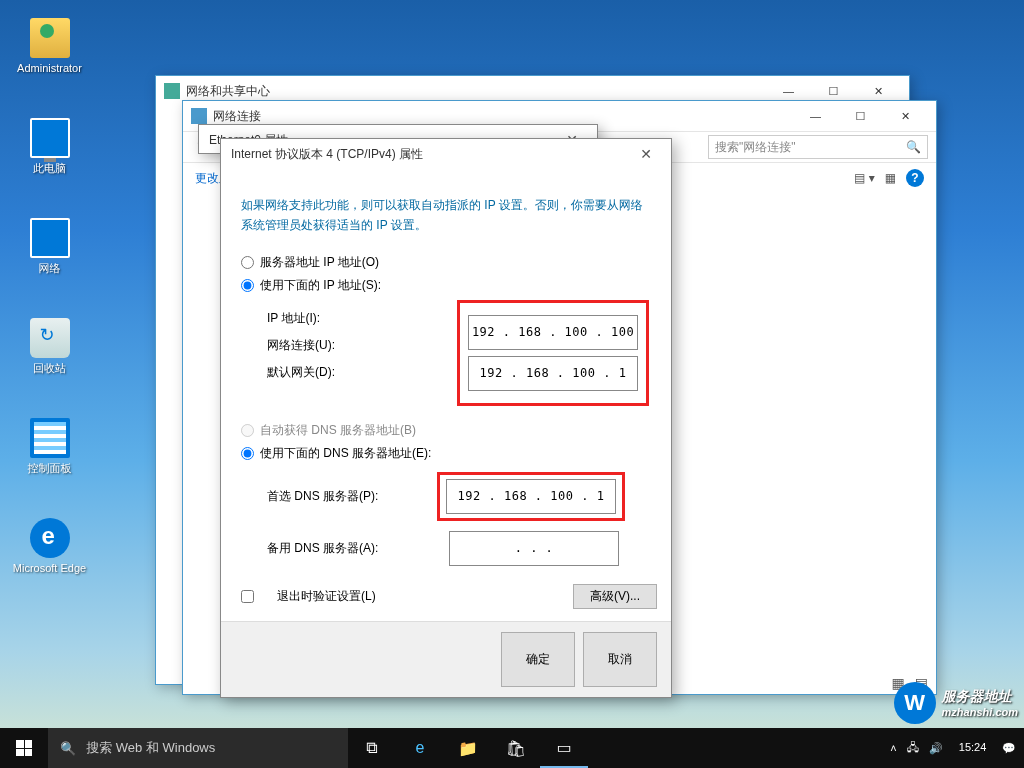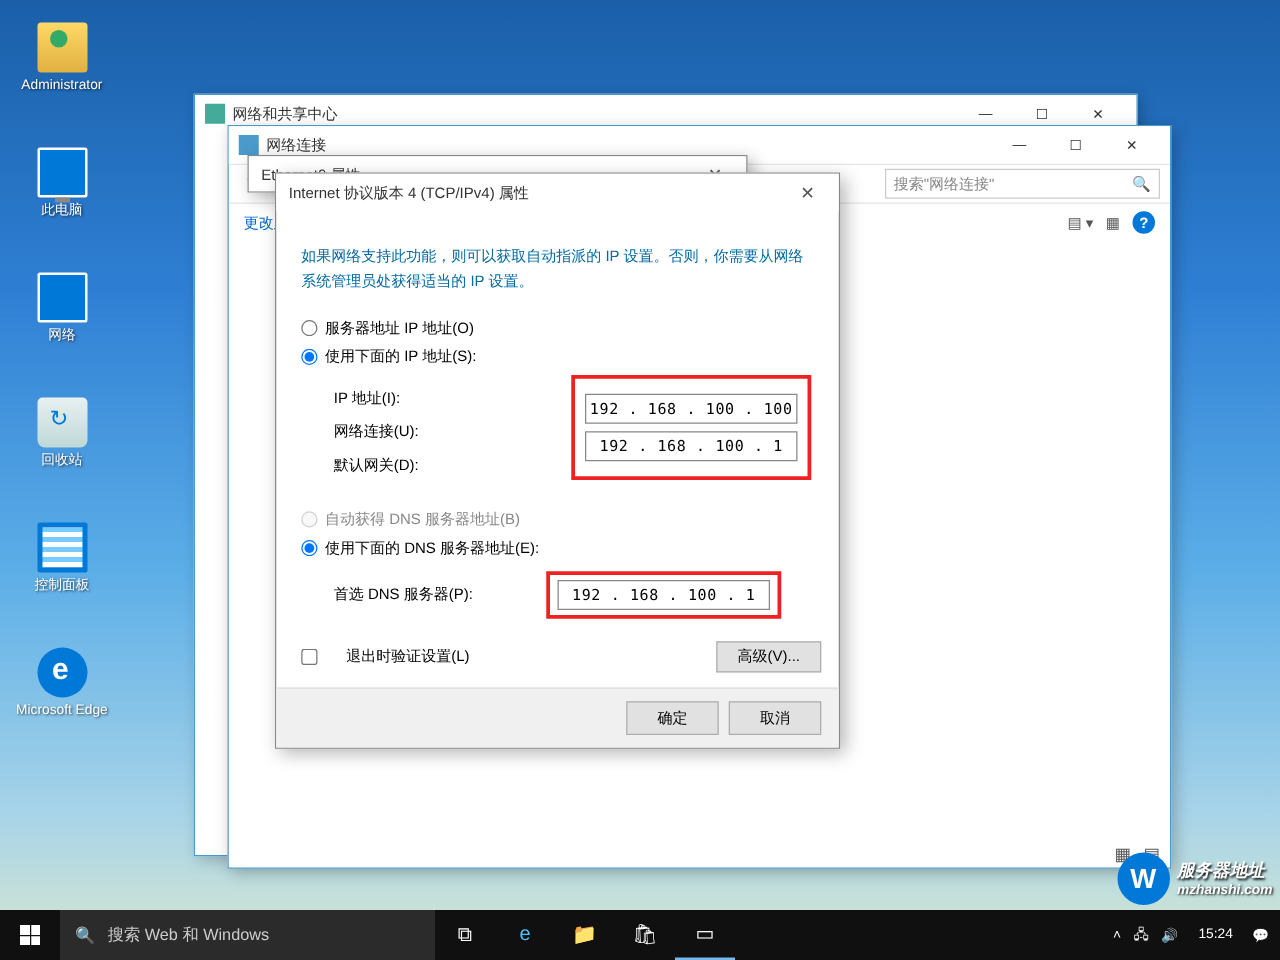--- a/index.html
+++ b/index.html
@@ -48,29 +48,29 @@
 .ipv4-body { padding: 6px 14px 12px; }
 .tab-strip { display: flex; border-bottom: 1px solid #ccc; }
 .tab { padding: 5px 14px; border: 1px solid #ccc; border-bottom: none; background: #fff; position: relative; top: 1px; font-size: 12px; cursor: pointer; }
 .intro { font-size: 12px; color: #0369a1; line-height: 1.7; margin: 20px 6px 18px; }
 .group { margin: 0 6px 16px; }
 .radio-row { display: flex; align-items: center; gap: 6px; font-size: 12px; margin: 6px 0 6px 0; }
 .radio-row input[type=radio] { width: 13px; height: 13px; }
 .radio-row.disabled { color: #888; }
 .field-row { display: flex; align-items: center; font-size: 12px; margin: 10px 0 10px 26px; }
 .field-row label { width: 170px; }
-.ip-box { width: 170px; height: 24px; border: 1px solid #888; display: flex; align-items: center; justify-content: center; font-size: 12px; font-family: "Segoe UI", monospace; letter-spacing: 0.5px; background: #fff; }
+.ip-box { width: 170px; height: 35px; border: 1px solid #888; display: flex; align-items: center; justify-content: center; font-size: 12px; font-family: "Segoe UI", monospace; letter-spacing: 0.5px; background: #fff; }
 .highlight-box { border: 3px solid #e22; padding: 6px 8px; margin-left: 20px; width: fit-content; }
 .highlight-box .field-row { margin: 6px 0; }
 .highlight-single { border: 3px solid #e22; padding: 4px 6px; display: inline-block; }
 .chk-row { display: flex; align-items: center; gap: 23px; font-size: 12px; margin: 18px 0 0 6px; }
 .chk-row input { width: 13px; height: 13px; }
 .adv-btn { margin-left: auto; padding: 3px 16px; font-size: 12px; border: 1px solid #adadad; background: #e1e1e1; cursor: pointer; }
 .dlg-footer { display: flex; justify-content: flex-end; gap: 8px; padding: 10px 14px; background: #f0f0f0; border-top: 1px solid #ddd; }
-.dlg-footer button { padding: 4px 24px; font-size: 12px; border: 1px solid #adadad; background: #e1e1e1; cursor: pointer; }
+.dlg-footer button { padding: 18px 24px; font-size: 12px; border: 1px solid #adadad; background: #e1e1e1; cursor: pointer; }
 
 
 .taskbar { position: absolute; left: 0; bottom: 0; width: 100%; height: 40px; background: #101010; display: flex; align-items: center; color: #fff; }
 .start { width: 48px; height: 100%; display: flex; align-items: center; justify-content: center; cursor: pointer; }
 .win-logo { width: 16px; height: 16px; display: grid; grid-template: 1fr 1fr / 1fr 1fr; gap: 1px; }
 .win-logo span { background: #fff; }
 .search-bar { width: 300px; height: 100%; background: #2b2b2b; display: flex; align-items: center; padding: 0 12px; color: #ccc; font-size: 13px; gap: 10px; cursor: text; }
 .task-icon { width: 48px; height: 100%; display: flex; align-items: center; justify-content: center; cursor: pointer; color: #fff; font-size: 16px; }
 .tray { margin-left: auto; display: flex; align-items: center; height: 100%; padding-right: 8px; gap: 10px; font-size: 11px; }
 .tray-time { text-align: center; line-height: 1.2; padding: 0 6px; font-size: 11px; color: #fff; }
@@ -209,20 +209,26 @@
         <input type="radio" name="dnsmode" checked="" style="">
         <span>使用下面的 DNS 服务器地址(E):</span>
       </div>
 
       <div class="field-row">
         <label>首选 DNS 服务器(P):</label>
         <div class="highlight-single">
           <div class="ip-box">192 . 168 . 100 .   1</div>
         </div>
       </div>
+      <div class="field-row">
+        <label>备用 DNS 服务器(A):</label>
+        <div style="margin-left:12px">
+            <div class="ip-box">.       .       .</div>
+          </div>
+      </div>
     </div>
 
     <div class="chk-row">
       <input type="checkbox" style="">
       <span>退出时验证设置(L)</span>
       <button class="adv-btn">高级(V)...</button>
     </div>
   </div>
   <div class="dlg-footer">
     <button>确定</button>

